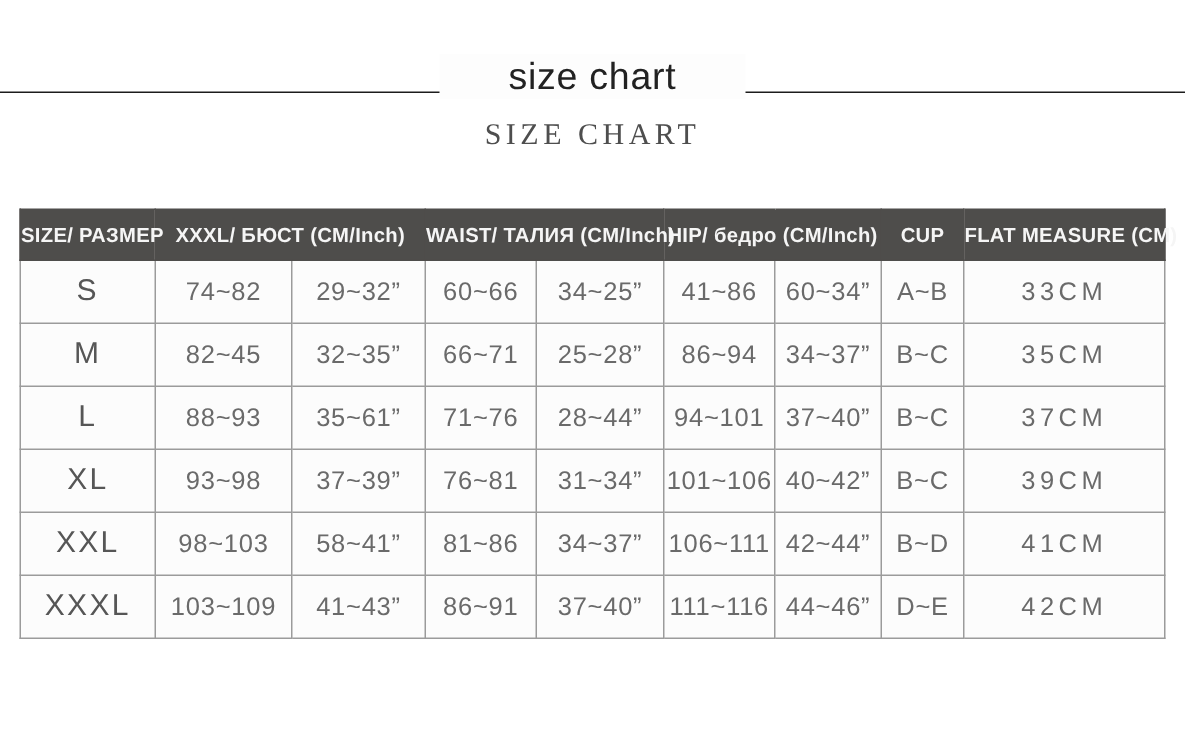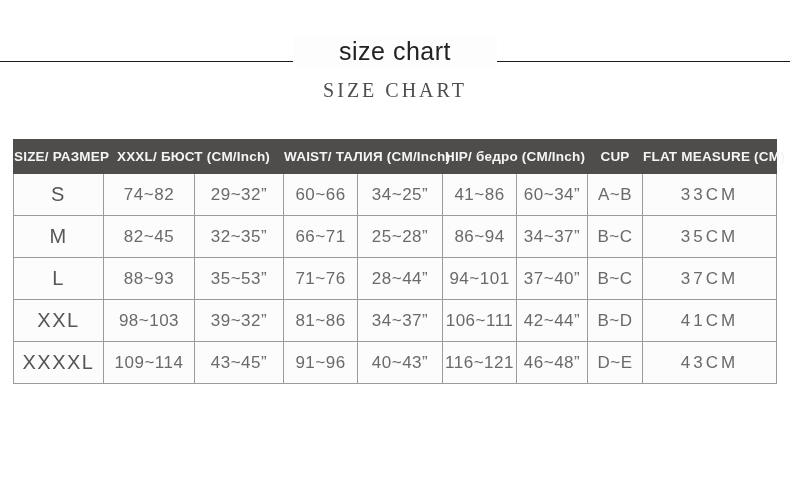--- a/index.html
+++ b/index.html
@@ -88,44 +88,55 @@
       <td>66~71</td>
       <td>25~28”</td>
       <td>86~94</td>
       <td>34~37”</td>
       <td>B~C</td>
       <td class="c-flat">35CM</td>
     </tr>
     <tr>
       <td class="c-size">L</td>
       <td>88~93</td>
-      <td>35~53”</td>
+      <td>35~61”</td>
       <td>71~76</td>
       <td>28~44”</td>
       <td>94~101</td>
       <td>37~40”</td>
       <td>B~C</td>
       <td class="c-flat">37CM</td>
     </tr>
     <tr>
+      <td class="c-size">XL</td>
+      <td>93~98</td>
+      <td>37~39”</td>
+      <td>76~81</td>
+      <td>31~34”</td>
+      <td>101~106</td>
+      <td>40~42”</td>
+      <td>B~C</td>
+      <td class="c-flat">39CM</td>
+    </tr>
+    <tr>
       <td class="c-size">XXL</td>
       <td>98~103</td>
-      <td>39~32”</td>
+      <td>58~41”</td>
       <td>81~86</td>
       <td>34~37”</td>
       <td>106~111</td>
       <td>42~44”</td>
       <td>B~D</td>
       <td class="c-flat">41CM</td>
     </tr>
     <tr>
-      <td class="c-size">XXXXL</td>
-      <td>109~114</td>
-      <td>43~45”</td>
-      <td>91~96</td>
-      <td>40~43”</td>
-      <td>116~121</td>
-      <td>46~48”</td>
+      <td class="c-size">XXXL</td>
+      <td>103~109</td>
+      <td>41~43”</td>
+      <td>86~91</td>
+      <td>37~40”</td>
+      <td>111~116</td>
+      <td>44~46”</td>
       <td>D~E</td>
-      <td class="c-flat">43CM</td>
+      <td class="c-flat">42CM</td>
     </tr>
   </tbody>
 </table>
 
 </body></html>

